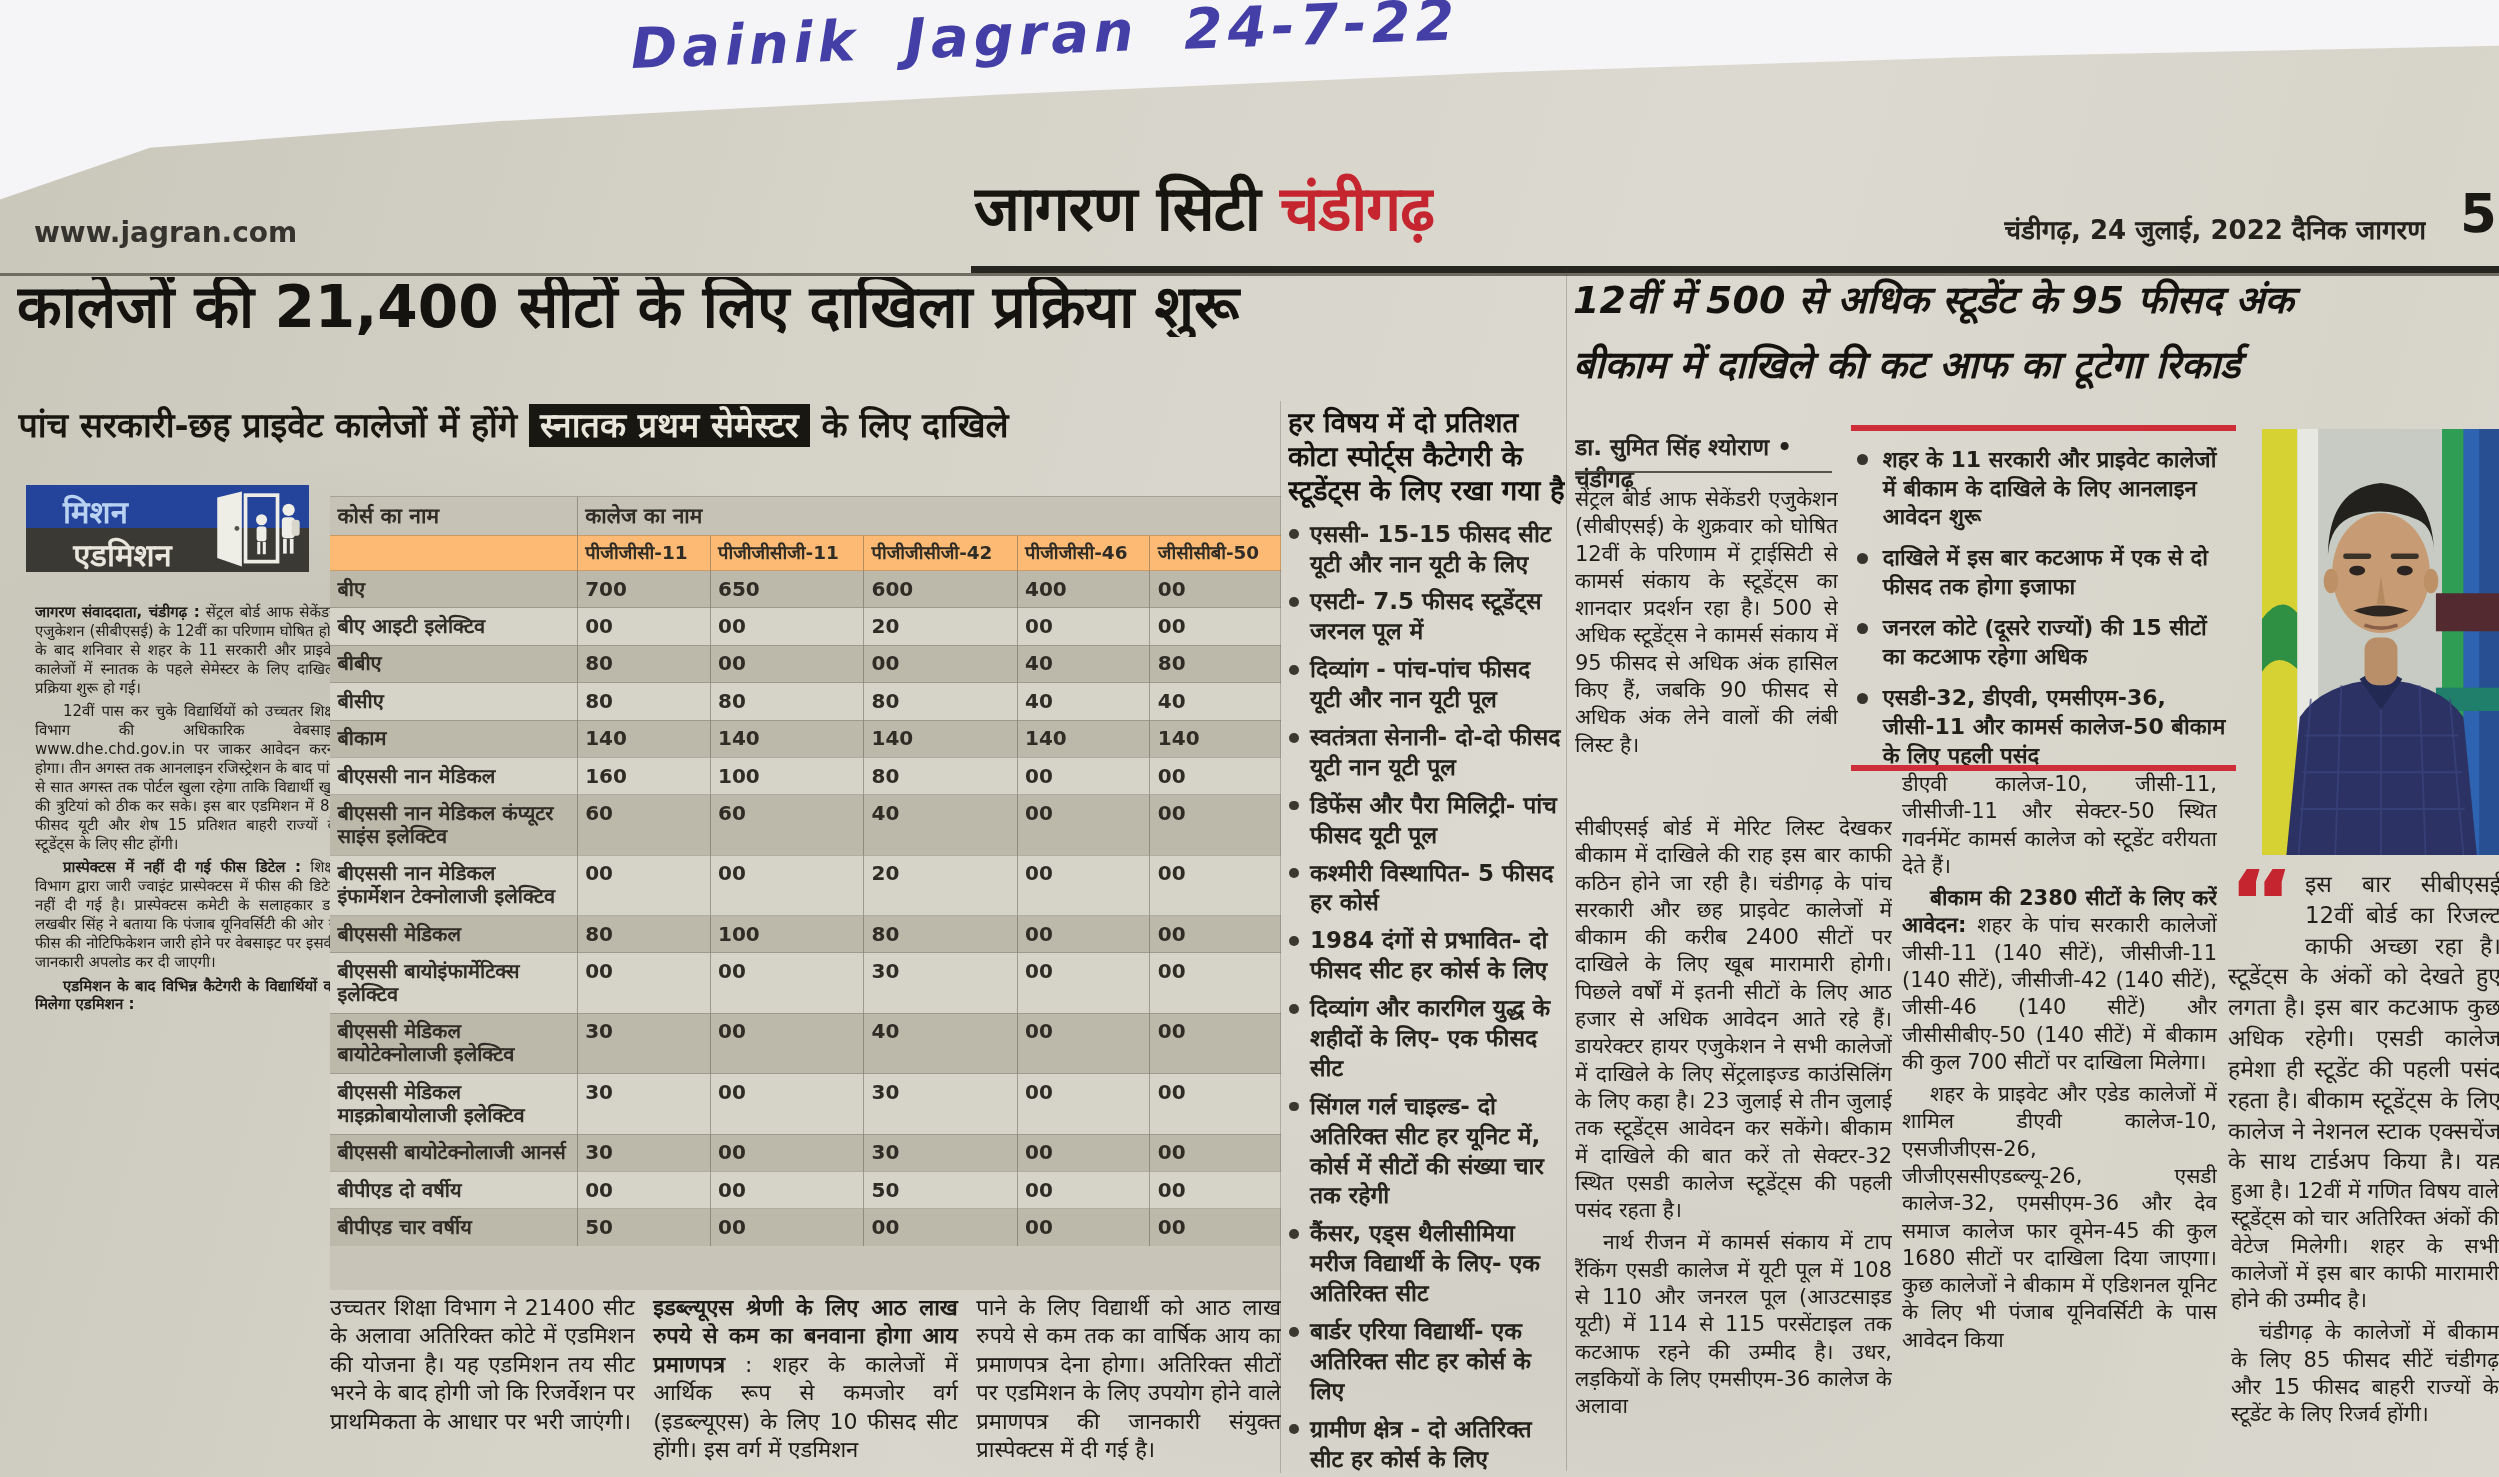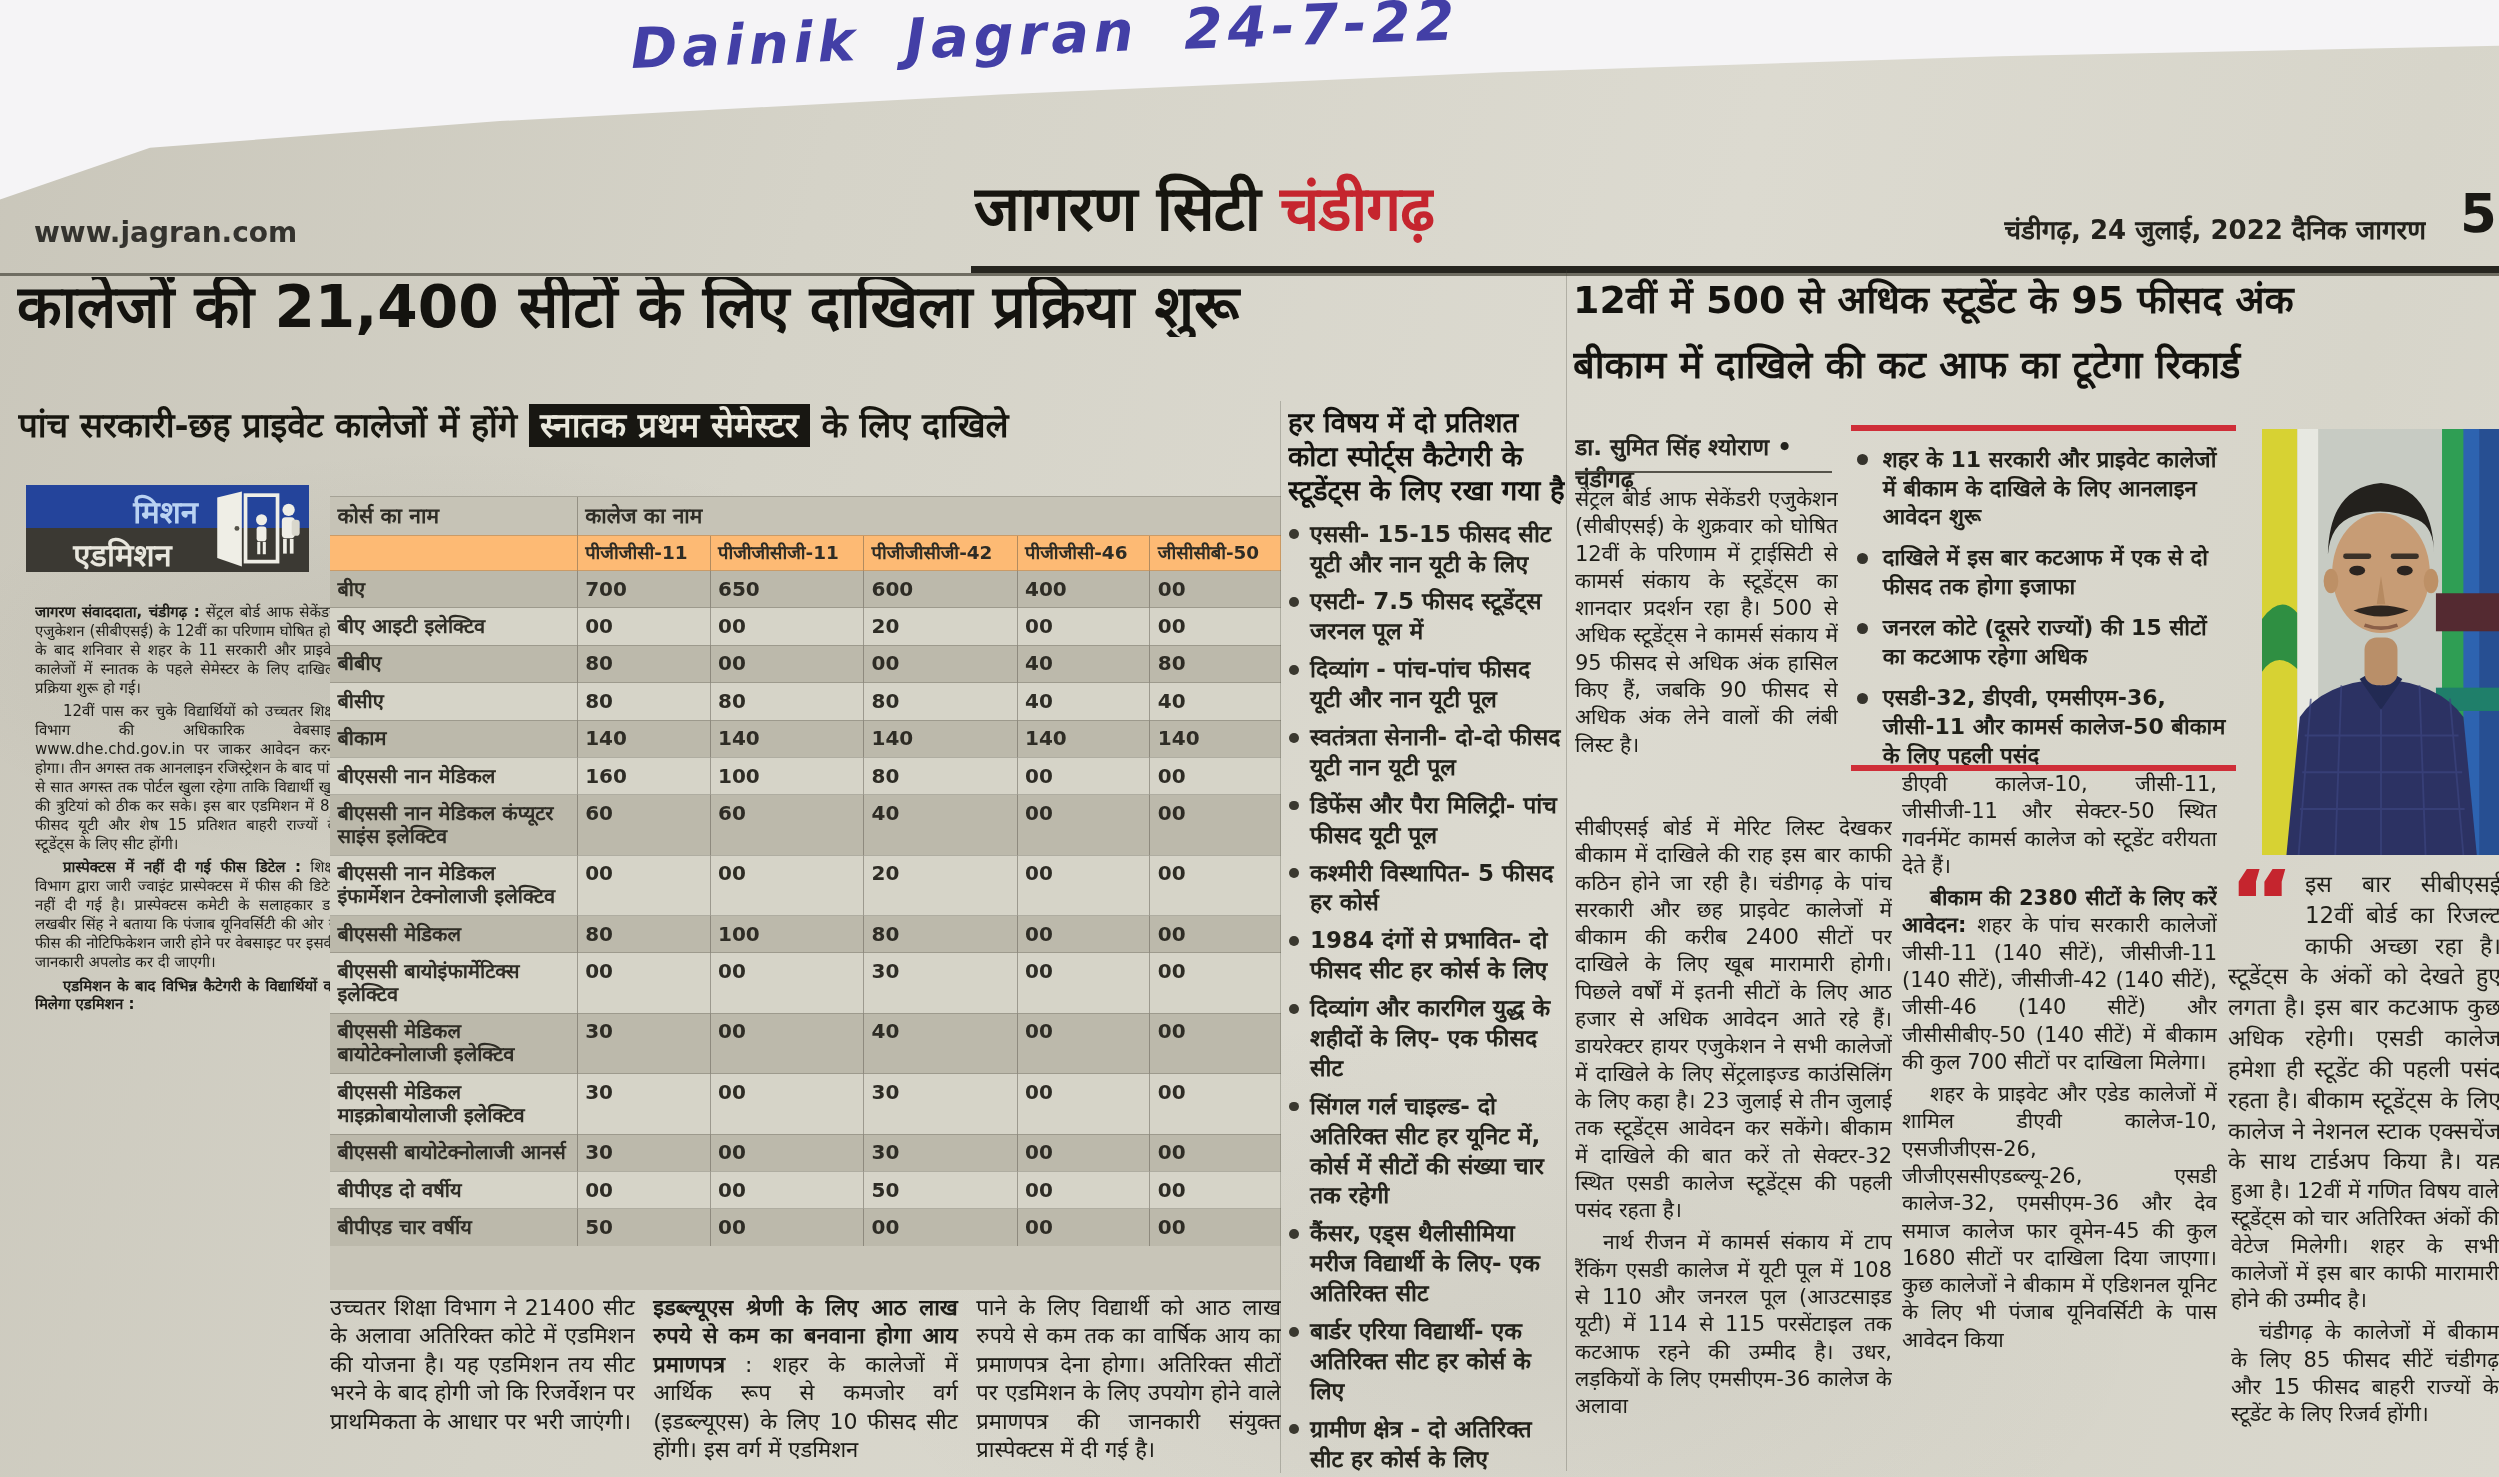--- a/index.html
+++ b/index.html
@@ -22,28 +22,28 @@
   .dateline{left:1887px;top:211px;width:539px;text-align:right;font-size:26px;font-weight:700;color:#23221c;}
   .page-num{left:2448px;top:183px;width:49px;font-size:53px;font-weight:800;color:#1a1914;text-align:right;}
   .rule-thin{left:0;top:273px;width:2500px;height:2.5px;background:#6f6d62;}
   .rule-heavy{left:971px;top:266px;width:1529px;height:7.4px;background:#26251f;}
   
   .main-headline{left:17px;top:277px;width:1541px;font-size:59px;font-weight:800;line-height:1.02;
        color:#14130f;transform:scaleX(.985);transform-origin:left;}
   .sub-headline{left:18.4px;top:401px;width:1541px;font-size:34px;font-weight:700;color:#17160f;}
   .sub-headline .hl{background:#181712;color:#e9e7dc;padding:1.2px 11px 3.7px 11px;}
   .right-headline{left:1573px;top:268px;width:922px;font-size:38px;font-weight:800;line-height:1.7;color:#14130f;}
-  .right-headline div{line-height:65px;}
+  .right-headline div{line-height:65px;font-style:italic;}
   
   .vrule{width:1.2px;background:rgba(70,68,58,.28);}
   
   .badge{left:26px;top:485px;width:283px;height:87px;}
   .badge .bar-top{position:absolute;left:0;top:0;width:100%;height:43px;background:#24449b;}
   .badge .bar-bot{position:absolute;left:0;top:43px;width:100%;height:44px;background:#3b3933;}
-  .badge .t1{position:absolute;left:37px;top:4.9px;width:135px;text-align:right;font-size:31px;font-weight:800;color:#b9d2f2;}
+  .badge .t1{position:absolute;left:37px;top:4.9px;width:135px;text-align:left;font-size:31px;font-weight:800;color:#b9d2f2;}
   .badge .t2{position:absolute;left:17px;top:48px;width:159px;text-align:center;font-size:31px;font-weight:800;color:#e8e6dd;}
   .badge .door{position:absolute;right:4.9px;top:3.7px;width:96px;height:80px;}
   
   .paras p{margin:0 0 4.9px 0;}
   .paras p + p{text-indent:28px;}
   .paras b{font-weight:700;}
   .left-body{left:35px;top:603px;width:304px;height:870px;font-size:15px;line-height:1.26;text-align:justify;}
   
   .table-wrap{left:330px;top:496px;width:951px;height:794px;background:#c8c5b8;}
   table.seats{width:100%;border-collapse:collapse;font-size:20px;color:#2e2c25;}

